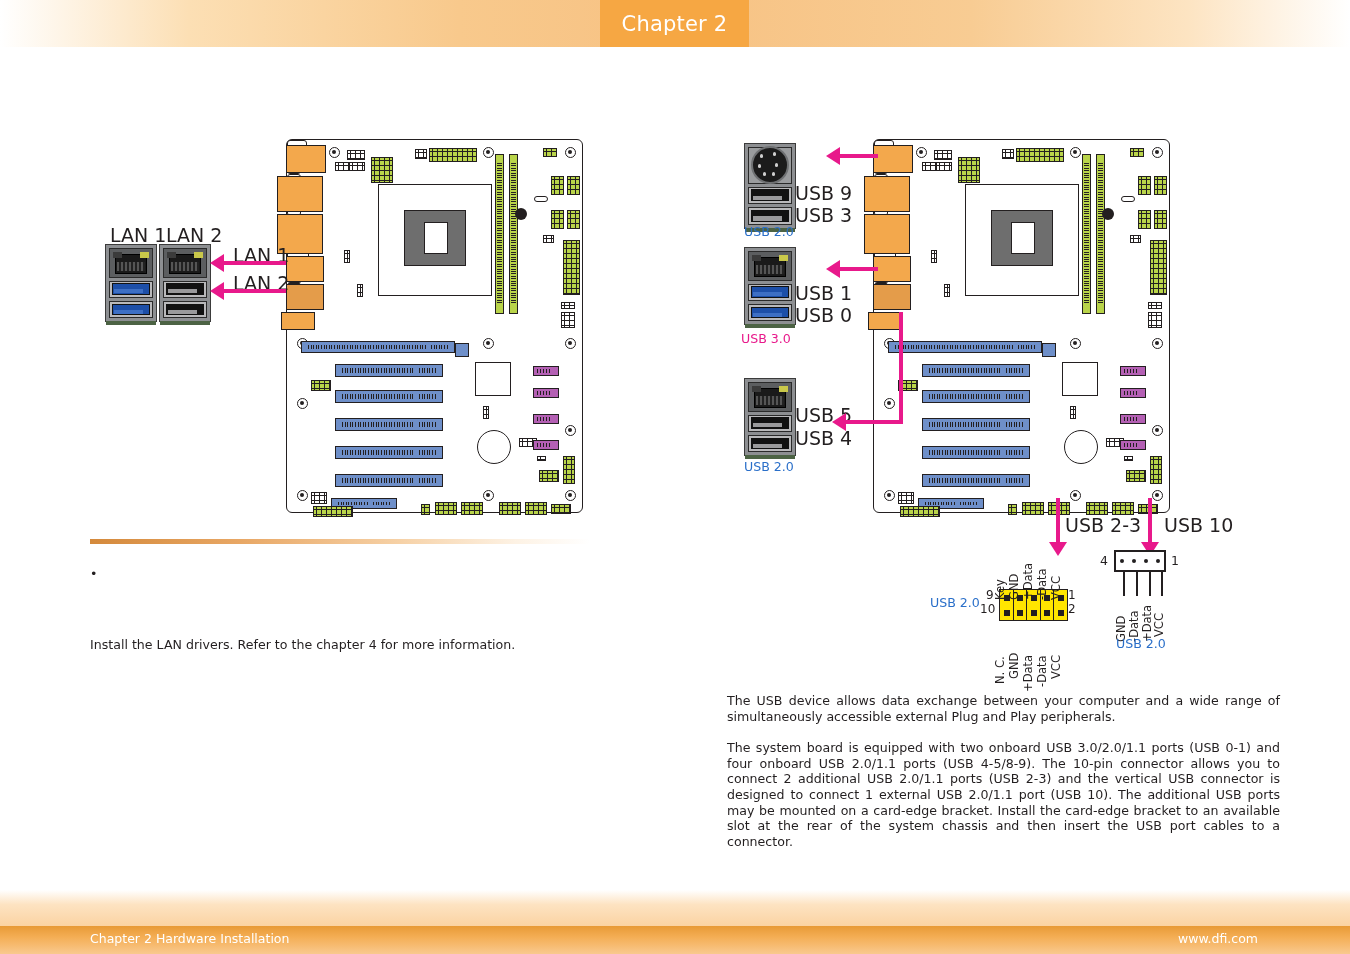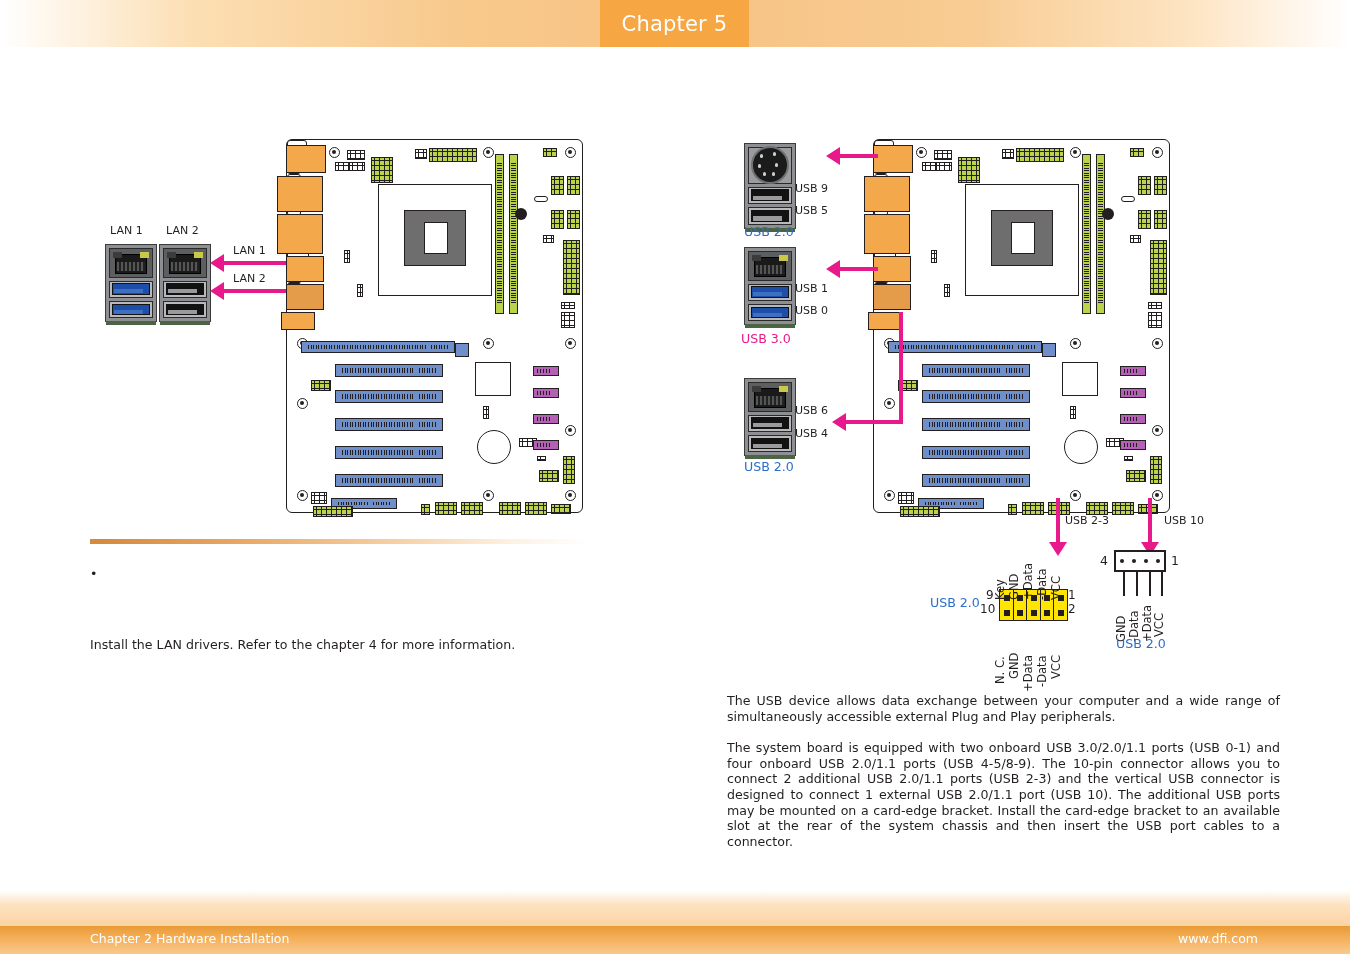--- a/index.html
+++ b/index.html
@@ -85,42 +85,42 @@
     width:34px;height:34px;border-radius:50%;background:#1b1b1b;border:2px solid #6f7173;}
   .ps2 .pin{position:absolute;width:3.4px;height:3.4px;border-radius:50%;background:#cfcfcf;}
   
   .mag{background:#e8198b;position:absolute;}
   .arrow-left{position:absolute;width:0;height:0;
     border-top:9px solid transparent;border-bottom:9px solid transparent;
     border-right:14px solid #e8198b;}
   .arrow-down{position:absolute;width:0;height:0;
     border-left:9px solid transparent;border-right:9px solid transparent;
     border-top:14px solid #e8198b;}
-  .lbl{position:absolute;font-size:11px;color:#231f20;white-space:nowrap;}
+  .lbl{position:absolute;font-size:19px;color:#231f20;white-space:nowrap;}
   .lbl-u2{position:absolute;font-size:12.6px;color:#2a6fc9;white-space:nowrap;}
   .lbl-u3{position:absolute;font-size:12.6px;color:#e8198b;white-space:nowrap;text-align:center;}
   
   .pinhdr{position:absolute;display:flex;}
   .pincol{width:15px;height:32px;background:#ffe500;border:1.5px solid #231f20;
     box-sizing:border-box;margin-right:-1.5px;display:flex;flex-direction:column;
     align-items:center;justify-content:space-around;}
   .pincol i{display:block;width:6px;height:6px;background:#231f20;}
   .vlabel{position:absolute;font-size:11.5px;color:#231f20;white-space:nowrap;
     transform:rotate(-90deg);transform-origin:left bottom;}
   .vconn{position:absolute;border:2px solid #231f20;background:#fff;box-sizing:border-box;
     display:flex;align-items:center;justify-content:space-around;}
   .vconn u{display:block;width:4px;height:4px;border-radius:50%;background:#231f20;}
   .vlead{position:absolute;width:1.6px;background:#231f20;}
 </style>
 </head>
 <body>
 
 <div id="header">
   <div id="chapter-tab">
-    <span>Chapter 5</span>
+    <span>Chapter 2</span>
   </div>
 </div>
 
 <div class="board" style="left:286px;top:139px;width:297px;height:374px;">
 
   <div class="pcb-part orange" style="left:-1px;top:5px;width:40px;height:28px;"></div>
   <div class="pcb-part orange" style="left:-10px;top:36px;width:46px;height:36px;"></div>
   <div class="pcb-part orange" style="left:-10px;top:74px;width:46px;height:40px;"></div>
   <div class="pcb-part orange" style="left:-1px;top:116px;width:38px;height:26px;"></div>
   <div class="pcb-part orange-d" style="left:-1px;top:144px;width:38px;height:26px;"></div>
@@ -347,21 +347,21 @@
       <span class="cav"></span>
       <span class="tongue"></span>
     </div>
   <div class="usbport u2">
       <span class="cav"></span>
       <span class="tongue"></span>
     </div>
   <div class="base"></div>
 </div>
 <div class="lbl" style="left:795px;top:182px;">USB 9</div>
-<div class="lbl" style="left:795px;top:204px;">USB 5</div>
+<div class="lbl" style="left:795px;top:204px;">USB 3</div>
 <div class="lbl-u2" style="left:744px;top:224px;">USB 2.0</div>
 <div class="mag" style="left:840px;top:154px;width:38px;height:3.5px;"></div>
 <div class="arrow-left" style="left:826px;top:147px;"></div>
 
 <div class="portstack" style="left:744px;top:247px;width:52px;height:78px;">
   <div class="rj45">
     <div class="rj-led-l"></div>
     <div class="rj-led-r"></div>
   </div>
   <div class="usbport u3">
@@ -388,21 +388,21 @@
   <div class="usbport u2">
       <span class="cav"></span>
       <span class="tongue"></span>
     </div>
   <div class="usbport u2">
       <span class="cav"></span>
       <span class="tongue"></span>
     </div>
   <div class="base"></div>
 </div>
-<div class="lbl" style="left:795px;top:404px;">USB 6</div>
+<div class="lbl" style="left:795px;top:404px;">USB 5</div>
 <div class="lbl" style="left:795px;top:427px;">USB 4</div>
 <div class="lbl-u2" style="left:744px;top:459px;">USB 2.0</div>
 
 <div class="mag" style="left:846px;top:420px;width:57px;height:3.5px;"></div>
 <div class="mag" style="left:899px;top:312px;width:3.5px;height:112px;"></div>
 <div class="arrow-left" style="left:832px;top:413px;"></div>
 
 <div class="mag" style="left:1056px;top:498px;width:3.5px;height:46px;"></div>
 <div class="arrow-down" style="left:1049px;top:542px;"></div>
 <div class="lbl" style="left:1065px;top:514px;">USB 2-3</div>

